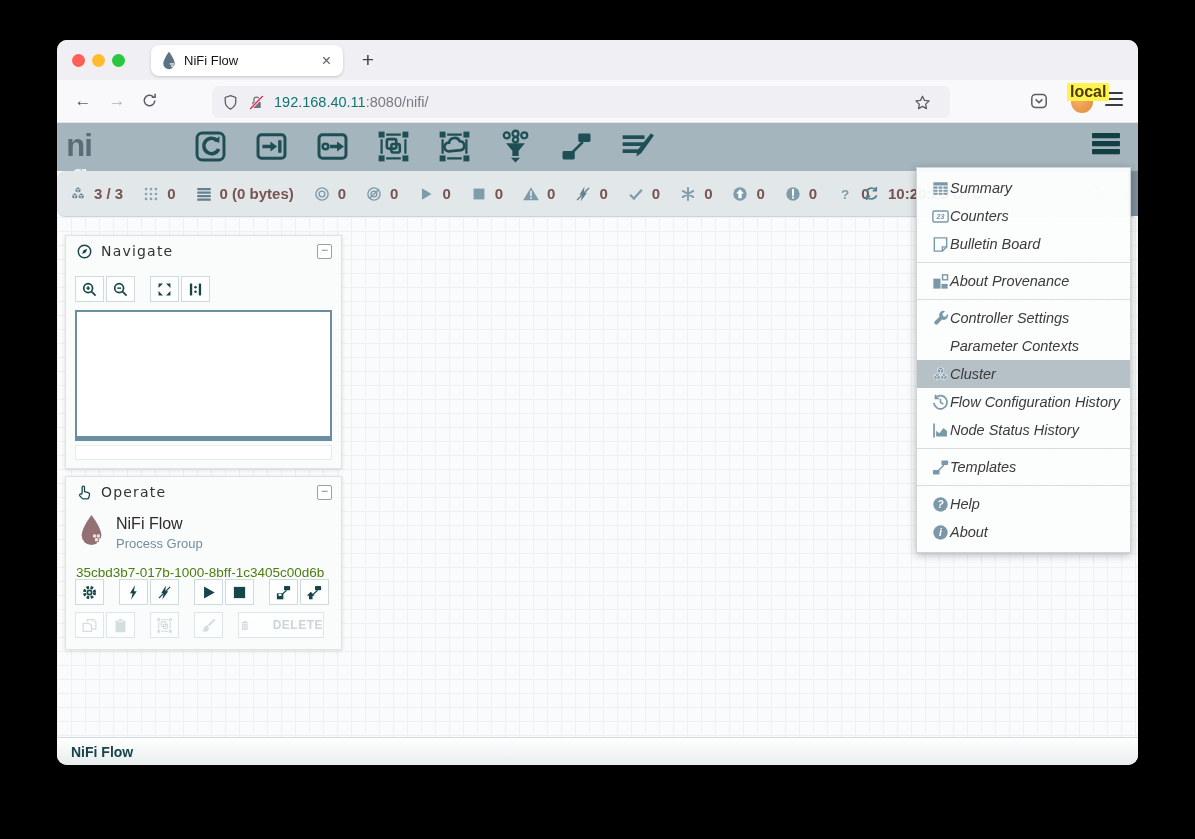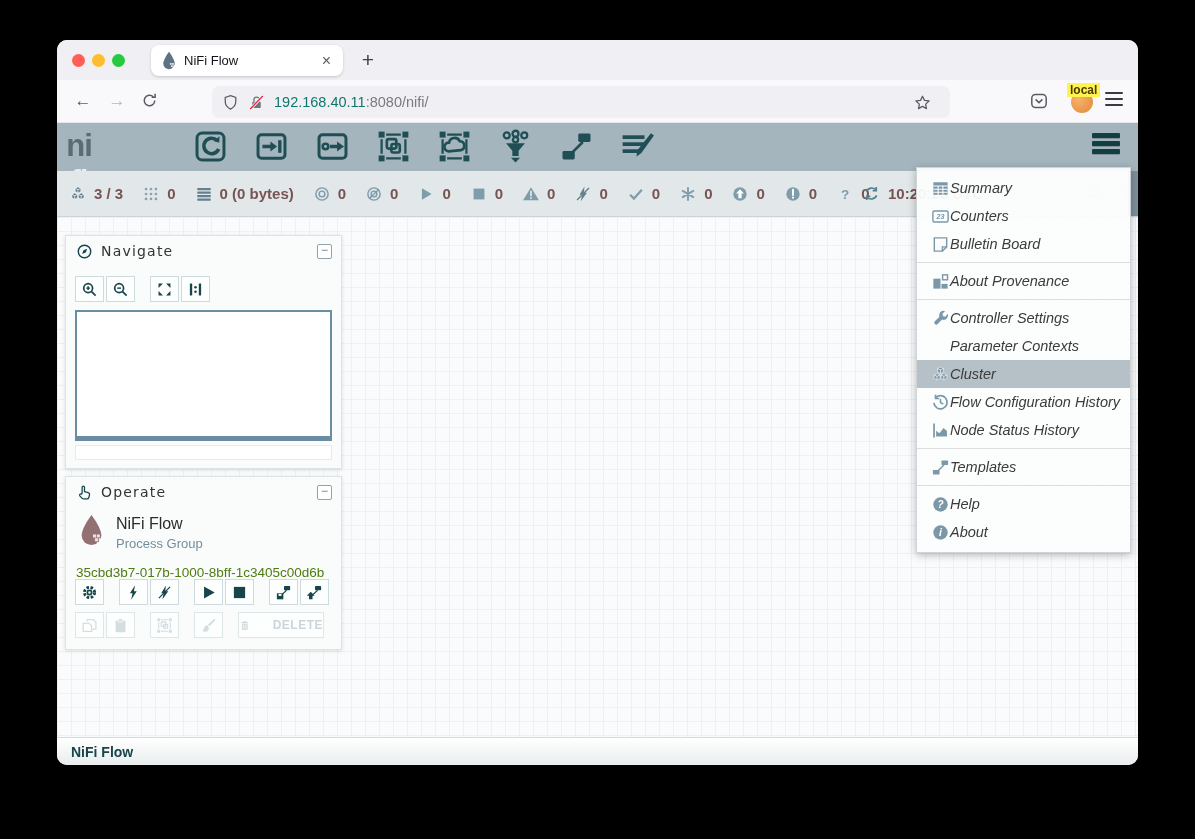--- a/index.html
+++ b/index.html
@@ -23,37 +23,37 @@
   .nav-svg{position:absolute;top:12px;width:17px;height:17px;color:#5b5b66;}
   .urlbar{position:absolute;left:155px;top:6px;width:738px;height:32px;background:#f0f0f4;border-radius:7px;display:flex;align-items:center;padding:0 10px;box-sizing:border-box;}
   .urlbar .ic{width:17px;height:17px;color:#5b5b66;margin-right:9px;flex:none;}
   .url{font-size:14.5px;flex:1;white-space:nowrap;overflow:hidden;}
   .url .host{color:#0f766e;}
   .url .rest{color:#7a7a82;}
   .urlbar .star{width:17px;height:17px;color:#5b5b66;flex:none;}
   .pocket{position:absolute;left:972px;top:11px;width:20px;height:20px;color:#5b5b66;}
   .avatar-wrap{position:absolute;left:1010px;top:5px;width:32px;height:32px;}
   .avatar{position:absolute;left:4px;top:6px;width:22px;height:22px;border-radius:50%;background:radial-gradient(circle at 35% 35%,#f7b26a,#e08a3c);}
-  .profile-badge{position:absolute;left:0px;top:-2px;background:#fff44f;color:#4a3b00;font-size:12px;font-weight:bold;padding:0 3px;border-radius:0;z-index:2;}
+  .profile-badge{position:absolute;left:0px;top:-2px;background:#fff44f;color:#4a3b00;font-size:16px;font-weight:bold;padding:0 3px;border-radius:0;z-index:2;}
   .ffmenu{position:absolute;left:1048px;top:12px;width:18px;height:16px;}
   .ffmenu span{display:block;height:2px;background:#3a3a44;margin-bottom:4px;border-radius:1px;}
 
   
   .nifi-header{position:absolute;left:0;top:83px;width:100%;height:48px;background:#a4b5bd;}
   .logo{position:absolute;left:8px;top:5px;display:flex;align-items:center;flex-direction:column;}
   .logo .t1{font-size:31px;font-weight:bold;color:#5a6c76;letter-spacing:-1px;}
   .logo .t2{font-size:31px;font-weight:bold;color:#e9edef;letter-spacing:-1px;}
   .logo .drop{width:27px;height:34px;color:#5a717d;margin-left:1px;}
   #toolbar{position:absolute;left:136px;top:6px;display:flex;gap:26px;}
   .tb-icon{width:35px;height:35px;color:#1f4f55;}
   .nf-hamburger{position:absolute;right:18px;top:10px;width:28px;}
   .nf-hamburger span{display:block;height:5px;background:#123f44;margin-bottom:3px;border-radius:1px;box-shadow:0 1px 0 rgba(0,0,0,.2);}
 
   
-  .statusbar{position:absolute;left:0;top:131px;width:100%;height:46px;background:#e2e7e9;border-bottom:1px solid #ccd4d8;box-sizing:border-box;}
+  .statusbar{position:absolute;left:0;top:131px;width:100%;height:46px;background:#e2e7e9;border-bottom:1px solid #ccd4d8;box-sizing:border-box;border-radius:8px;}
   #status-items{position:absolute;left:12px;top:0;height:45px;display:flex;align-items:center;gap:19px;}
   .sb-item{display:flex;align-items:center;gap:7px;}
   .sb-icon{width:18px;height:18px;color:#7e9caa;}
   .sb-icon.dark{color:#64808e;}
   .sb-value{font-size:15px;font-weight:bold;color:#775351;}
   .sb-right{position:absolute;left:806px;top:0;height:45px;display:flex;align-items:center;gap:8px;}
   .sb-refresh{width:17px;height:17px;color:#54808d;}
   .sb-time{font-size:15px;font-weight:bold;color:#775351;white-space:nowrap;}
   .sb-ghost{position:absolute;top:12px;width:20px;height:20px;color:#7e9caa;opacity:.28;}
   .sb-darkstrip{position:absolute;right:0;top:0;width:10px;height:45px;background:#7d909c;}

